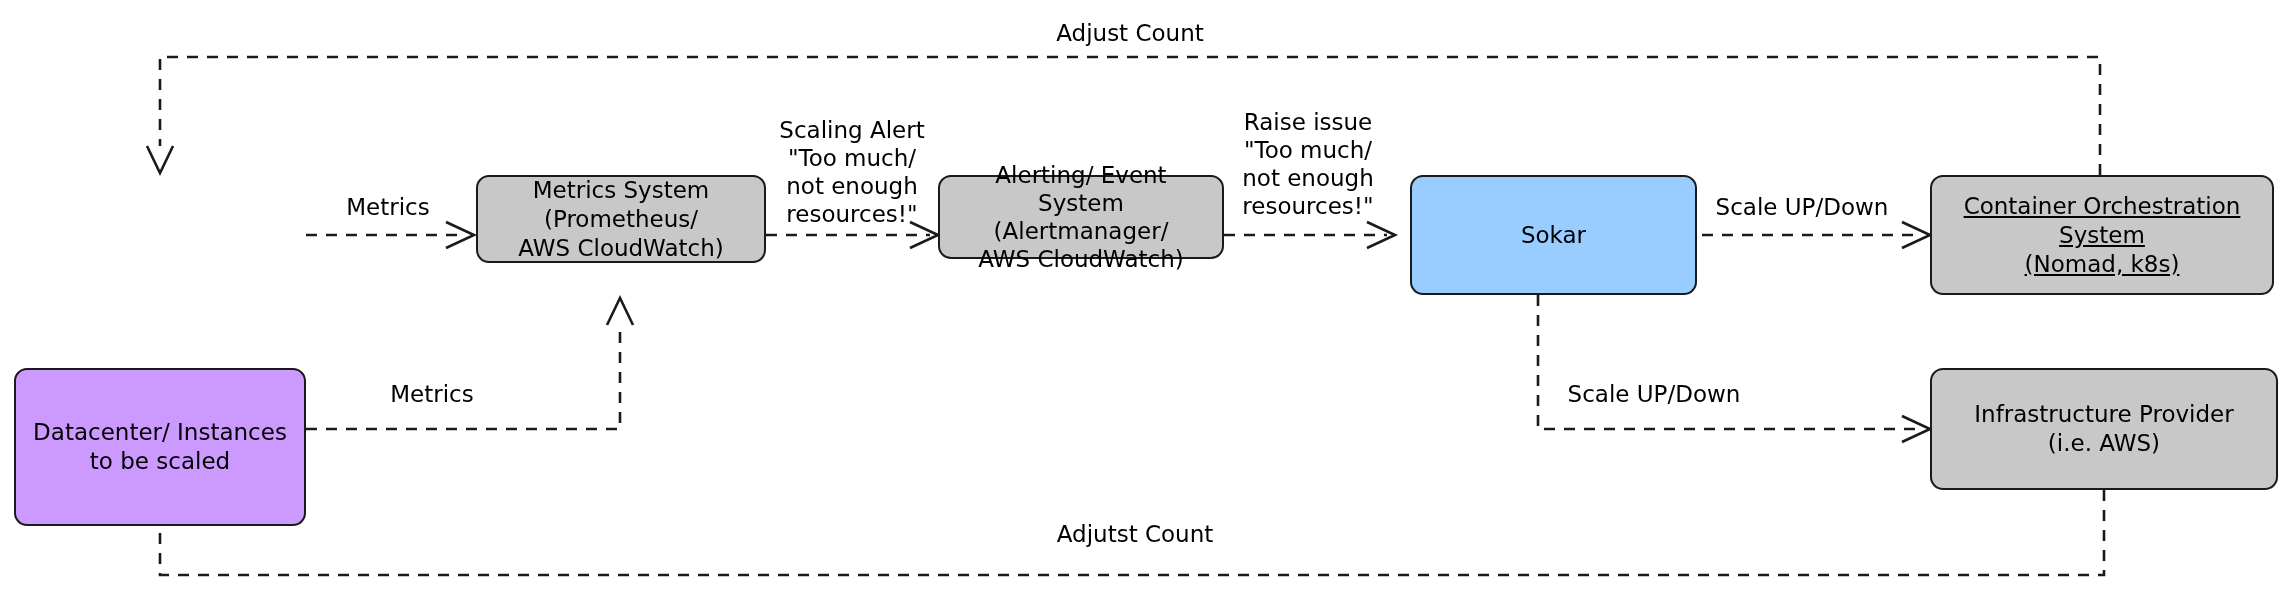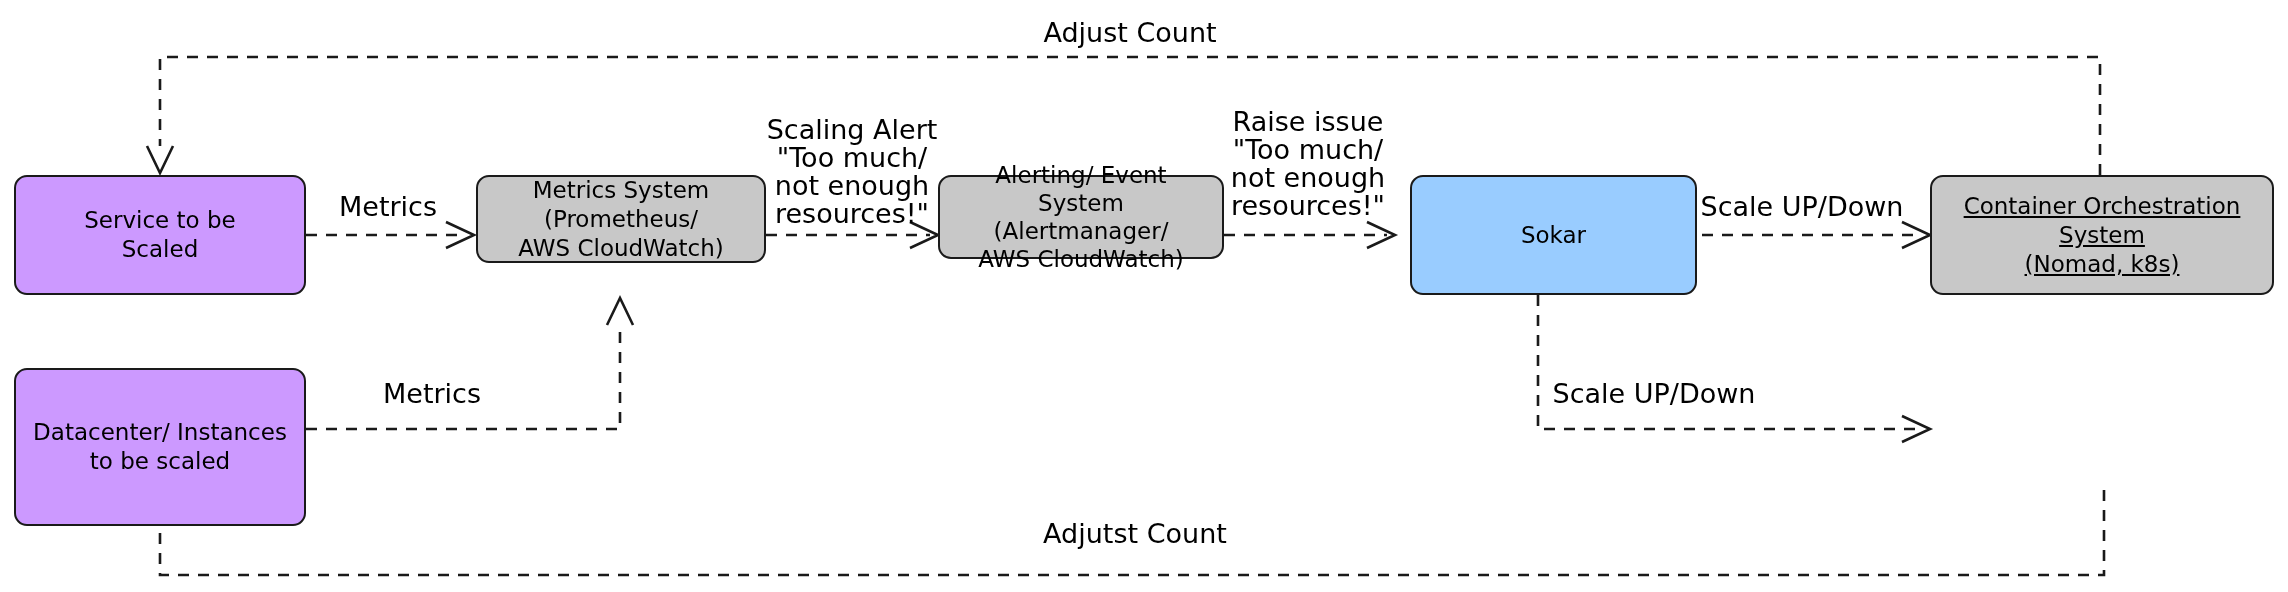--- a/index.html
+++ b/index.html
@@ -48,21 +48,21 @@
     line-height: 29px;
     white-space: pre-line;
   }
   .node-service   { background: #cc99ff; }
   .node-system    { background: #c8c8c8; }
   .node-sokar     { background: #99ccff; margin-left: 15px; }
   .edge-label {
     position: absolute;
     transform: translate(-50%, -50%);
     text-align: center;
-    font-size: 27px;
+    font-size: 23px;
     line-height: 28px;
     white-space: pre-line;
   }
 </style>
 </head>
 <body>
 
 <div id="canvas">
 
   <svg id="edges" viewBox="0 0 2288 592" xmlns="http://www.w3.org/2000/svg">
@@ -85,41 +85,41 @@
     <path class="edge" d="M 306 429 L 620 429 L 620 325"></path>
     <polyline class="arrowhead" points="607,325 620,298 633,325"></polyline>
 
     <path class="edge" d="M 1538 295 L 1538 429 L 1922 429"></path>
     <polyline class="arrowhead" points="1902,416 1930,429 1902,442"></polyline>
 
     <path class="edge" d="M 2104 490 L 2104 575 L 160 575 L 160 521"></path>
     <polyline class="arrowhead" points="147,519 160,492 173,519"></polyline>
   </svg>
 
-  <div class="node node-service" style="left:14px; top:175px; width:292px; height:120px;">Service to be
-Scaled</div>
 
   <div class="node node-system" style="left:476px; top:175px; width:290px; height:88px;">Metrics System
 (Prometheus/
 AWS CloudWatch)</div>
 
   <div class="node node-system" style="left:938px; top:175px; width:286px; height:84px; line-height:28px;">Alerting/ Event
 System
 (Alertmanager/
 AWS CloudWatch)</div>
 
   <div class="node node-sokar" style="left:1395px; top:175px; width:287px; height:120px;">Sokar</div>
 
   <div class="node node-system" style="left:1930px; top:175px; width:344px; height:120px;text-decoration:underline;">Container Orchestration
 System
 (Nomad, k8s)</div>
 
   <div class="node node-service" style="left:14px; top:368px; width:292px; height:158px;">Datacenter/ Instances
 to be scaled</div>
 
+  <div class="node node-system" style="left:1930px; top:368px; width:348px; height:122px;">Infrastructure Provider
+(i.e. AWS)</div>
 
   <div class="edge-label" style="left:1130px; top:33px;">Adjust Count</div>
 
   <div class="edge-label" style="left:388px; top:207px;">Metrics</div>
 
   <div class="edge-label" style="left:852px; top:172px;">Scaling Alert
 "Too much/
 not enough
 resources!"</div>
 

